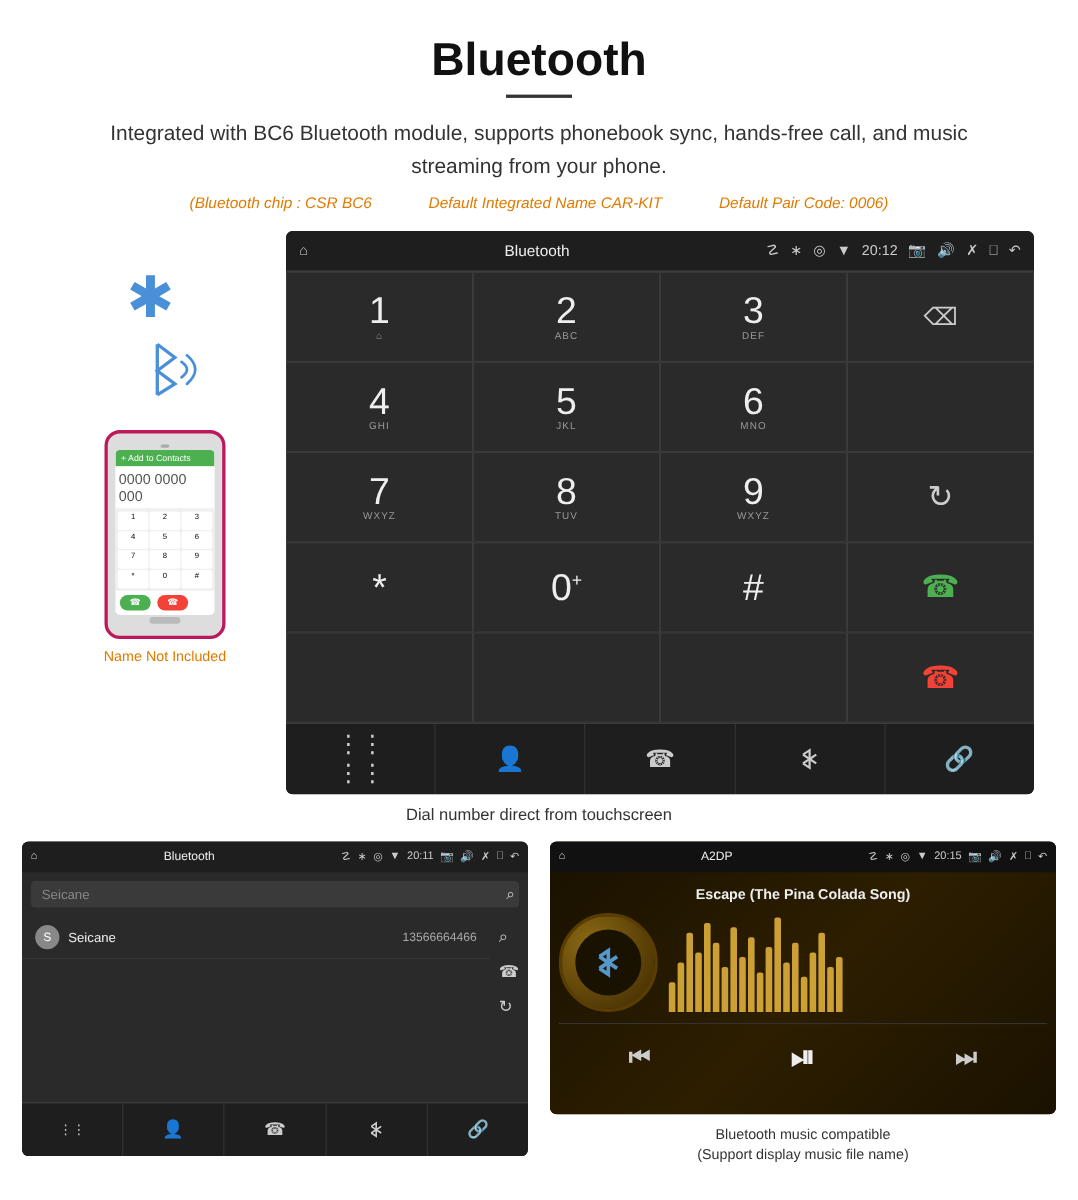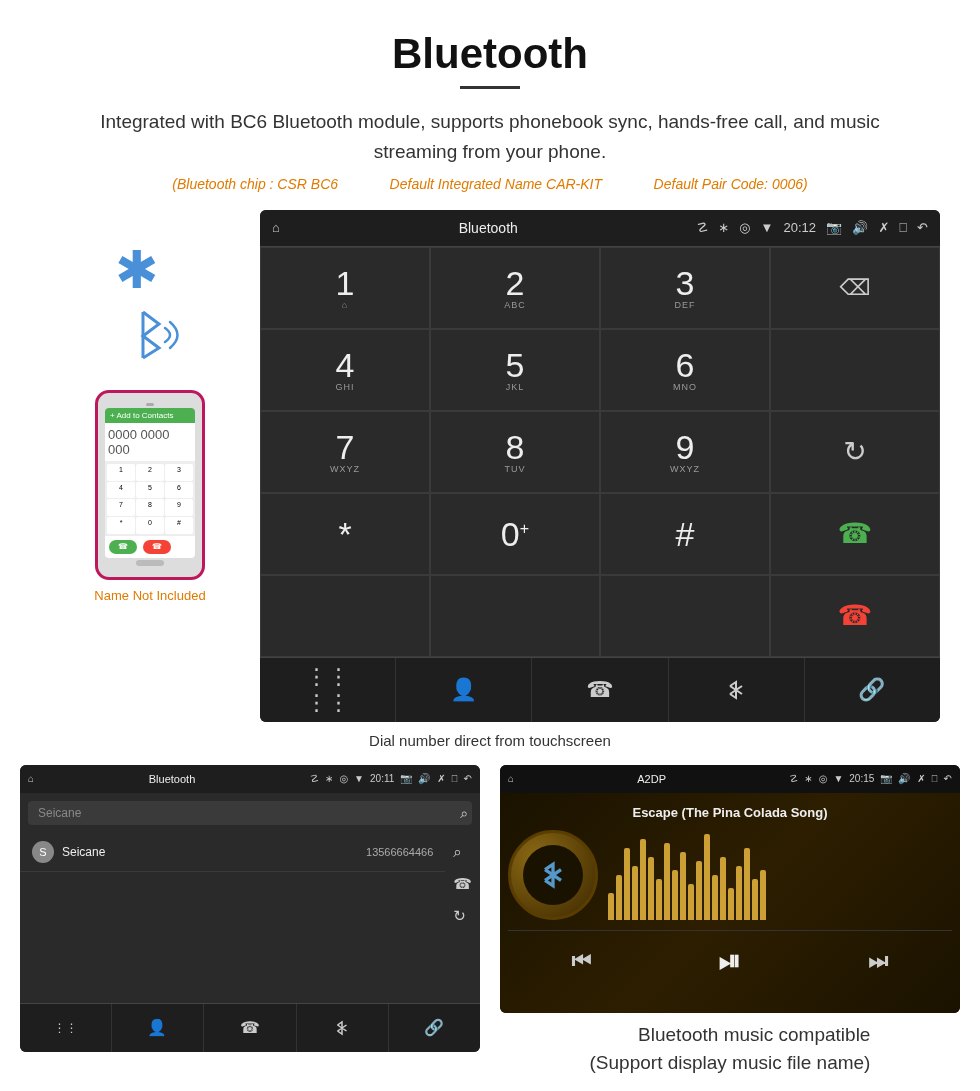--- a/index.html
+++ b/index.html
@@ -290,22 +290,22 @@
       justify-content: center;
       height: 48px;
       border-right: 1px solid #333;
       color: #ccc;
       font-size: 16px;
       cursor: pointer;
     }
     .mini-bottom-icon:last-child { border-right: none; }
     .mini-bottom-icon.active-icon { color: #f5c242; }
     .mini-caption {
-      text-align: right;
-      font-size: 19px;
+      text-align: center;
+      font-size: 13px;
       color: #333;
       margin-top: 8px;
       line-height: 1.5;
     }
 
     
     .music-screen {
       background: #1a1200;
       width: 100%;
       border-radius: 6px;

